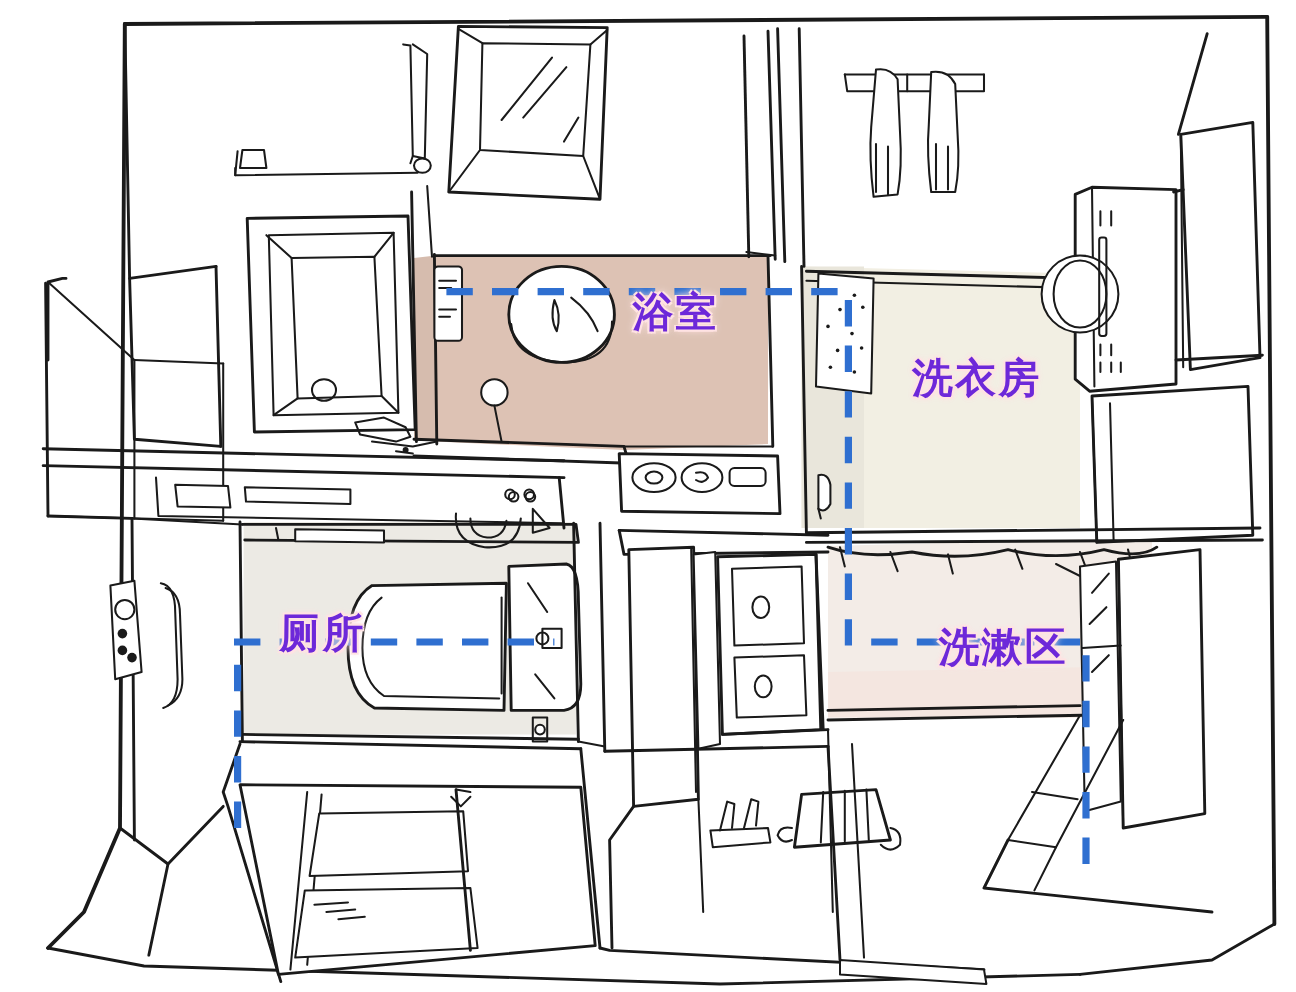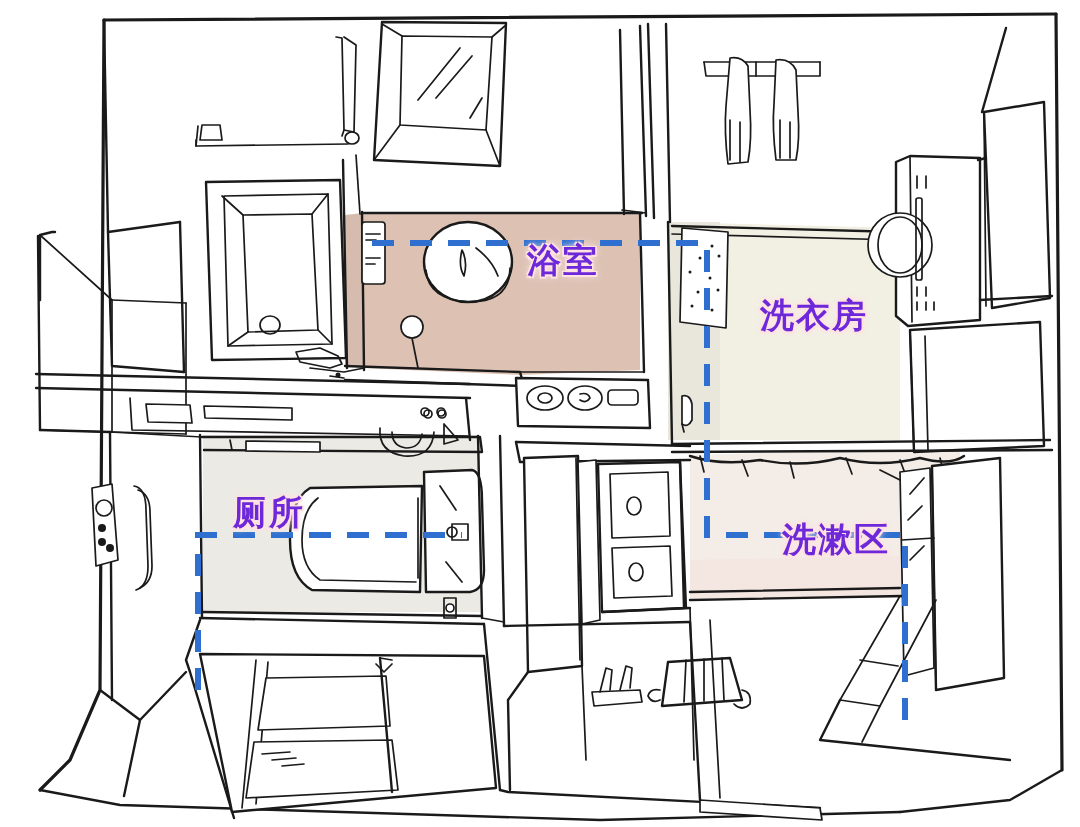--- a/index.html
+++ b/index.html
@@ -15,21 +15,21 @@
     letter-spacing:2px;
     white-space:nowrap;
     text-shadow:
       -1.5px -1.5px 0 #ffe3e3, 1.5px -1.5px 0 #ffe3e3,
       -1.5px  1.5px 0 #ffe3e3, 1.5px  1.5px 0 #ffe3e3,
       0 0 5px #ffd9d9, 0 0 8px #ffeaea;
     pointer-events:none;
   }
   #lbl-bath{left:527px;top:238px;}
   #lbl-laundry{left:760px;top:293px;}
-  #lbl-toilet{left:233px;top:490px;}
+  #lbl-toilet{left:233px;top:505px;}
   #lbl-wash{left:782px;top:517px;}
 </style>
 </head>
 <body>
 
 <div id="stage">
 
   <svg id="sketch" viewBox="0 0 1080 827" xmlns="http://www.w3.org/2000/svg">
     <defs>
       <style>

